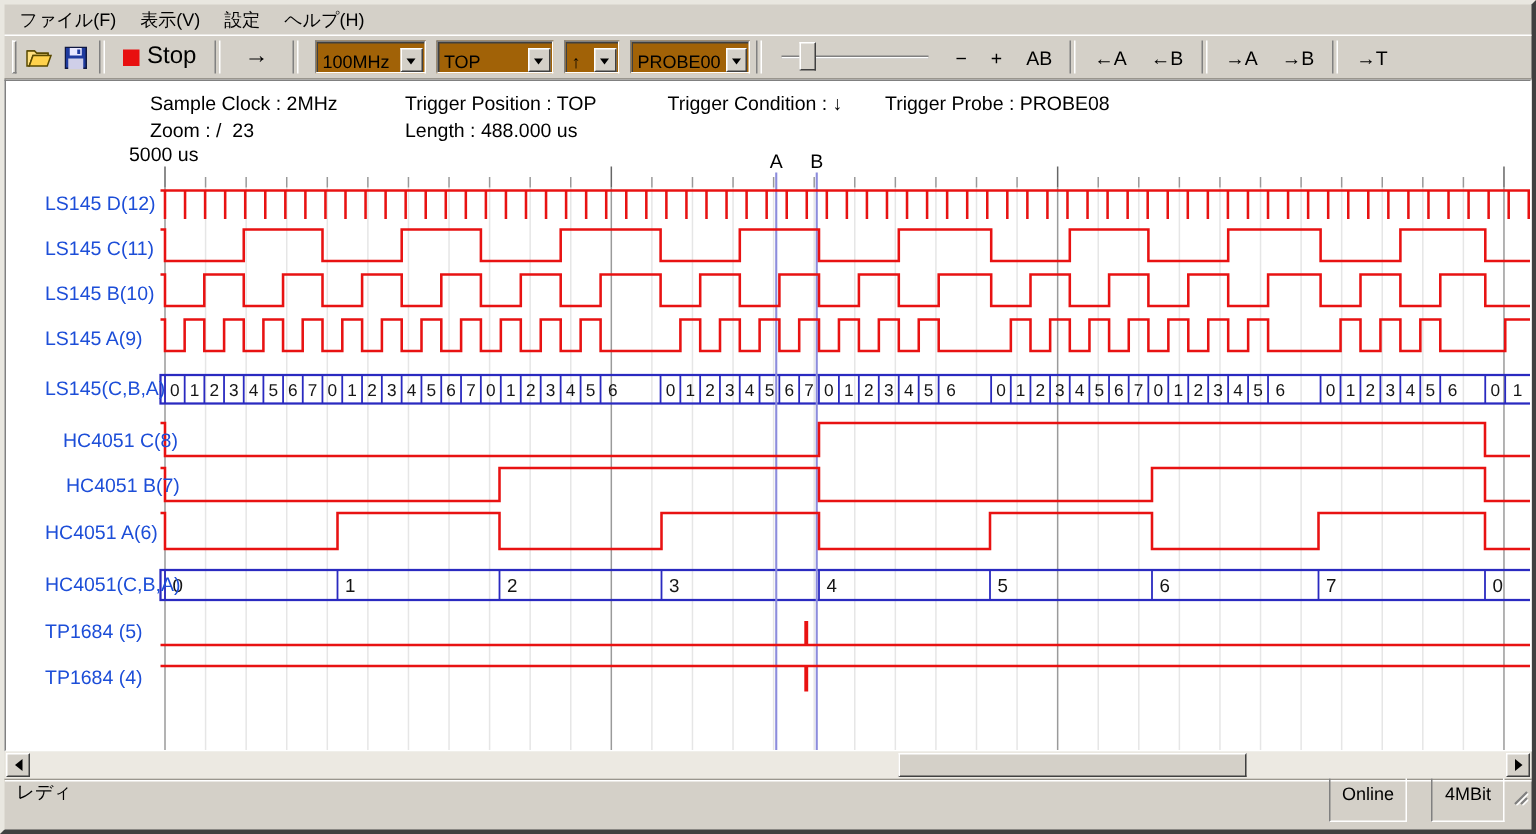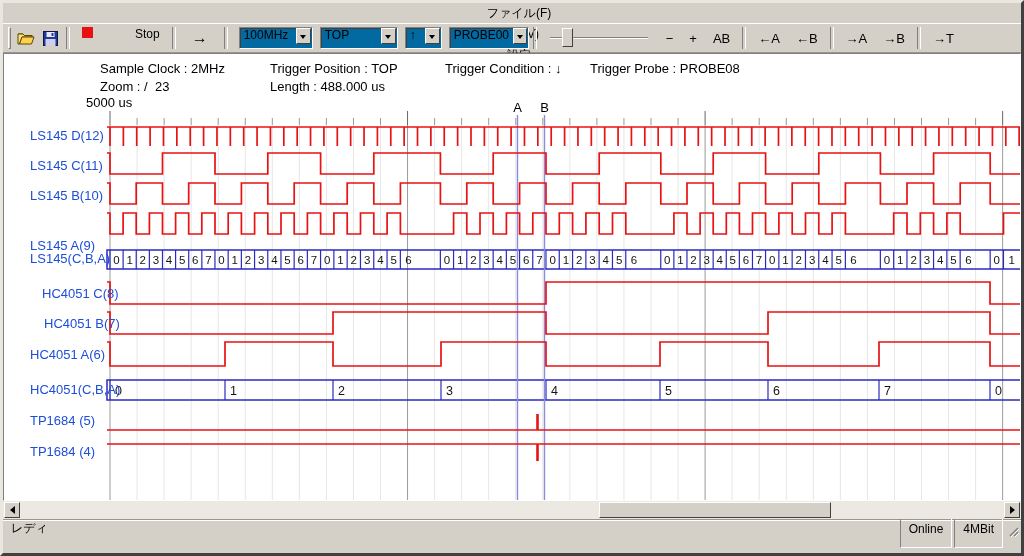--- a/index.html
+++ b/index.html
@@ -10,33 +10,33 @@
   
   .titlebar{height:19px;display:flex;align-items:center;padding:0 2px;
     background:linear-gradient(90deg,#0a246a 0%,#1e4ea0 50%,#a6caf0 100%);color:#fff;}
   .app-icon{width:14px;height:14px;margin-left:1px;flex:0 0 auto;}
   .title-text{flex:1;font-size:12px;font-weight:bold;margin-left:4px;white-space:nowrap;overflow:hidden;}
   .tb-btn{width:16px;height:14px;margin-left:2px;background:#d4d0c8;color:#000;
     border:1px solid;border-color:#fff #404040 #404040 #fff;
     font-size:10px;line-height:11px;text-align:center;font-weight:bold;box-sizing:border-box;}
   .tb-btn.close{margin-left:4px;}
   
-  .menubar{height:20px;display:flex;align-items:center;font-size:12px;padding-left:14px;flex-direction:column;}
+  .menubar{height:20px;display:flex;align-items:center;font-size:12px;padding-left:2px;}
   .menu-item{padding:2px 8px;}
   
   .toolbar{height:28px;display:flex;align-items:center;border-top:1px solid #fff;
     border-bottom:1px solid #9a968e;padding-left:2px;}
   .grip{width:3px;height:22px;margin:0 3px;background:#d4d0c8;border:1px solid;
     border-color:#fff #808080 #808080 #fff;box-sizing:border-box;}
   .tsep{width:2px;height:22px;margin:0 4px;border-left:1px solid #808080;border-right:1px solid #fff;}
   .icon-btn{width:24px;height:22px;display:flex;align-items:center;justify-content:center;}
-  .stop-btn{display:flex;align-items:flex-start;height:22px;padding:0 8px;font-size:12px;color:#000;gap:37px;}
+  .stop-btn{display:flex;align-items:center;height:22px;padding:0 8px;font-size:16px;color:#000;}
   .stop-sq{width:11px;height:11px;background:#e81010;margin-right:5px;}
   .run-btn{font-size:16px;padding:0 12px;color:#000;}
-  .combo{display:flex;align-items:flex-start;height:20px;margin-left:7px;background:#0369a1;
+  .combo{display:flex;align-items:flex-end;height:20px;margin-left:7px;background:#a16207;
     border:1px solid;border-color:#808080 #fff #fff #808080;box-shadow:inset 1px 1px 0 #404040;}
   .combo-text{font-size:12px;padding:0 4px;white-space:nowrap;}
   .combo-btn{width:15px;height:16px;margin:0 1px 0 auto;background:#d4d0c8;border:1px solid;
     border-color:#fff #404040 #404040 #fff;display:flex;align-items:center;justify-content:center;box-sizing:border-box;}
   .dd-arrow{width:0;height:0;border:3px solid transparent;border-top:4px solid #000;margin-top:4px;}
   .slider{position:relative;width:98px;height:22px;margin-left:9px;flex:0 0 auto;}
   .slider-track{position:absolute;left:0;right:0;top:10px;height:1px;background:#808080;border-bottom:1px solid #fff;}
   .slider-thumb{position:absolute;left:12px;top:1px;width:11px;height:19px;background:#d4d0c8;
     border:1px solid;border-color:#fff #404040 #404040 #fff;box-sizing:border-box;}
   .txt-btn{font-size:13px;padding:2px 6px;margin:0 2px;color:#000;white-space:nowrap;}
@@ -55,21 +55,21 @@
   .sb-left{left:1px;} .sb-right{right:1px;}
   .tri-l{width:0;height:0;border:4px solid transparent;border-right:5px solid #000;margin-left:-4px;}
   .tri-r{width:0;height:0;border:4px solid transparent;border-left:5px solid #000;margin-right:-4px;}
   .sb-thumb{position:absolute;left:596px;top:1px;width:232px;height:16px;background:#d4d0c8;
     border:1px solid;border-color:#fff #404040 #404040 #fff;box-sizing:border-box;}
   
   .statusbar{height:17px;display:flex;align-items:center;font-size:12px;
     border-top:1px solid #9a968e;box-shadow:inset 0 1px 0 #fff;padding:0 2px;}
   .status-ready{flex:1;padding-left:6px;}
   .status-panel{border:1px solid;border-color:#808080 #fff #fff #808080;
-    padding:11px 8px;height:14px;line-height:14px;margin-left:2px;}
+    padding:11px 8px;height:14px;line-height:14px;margin-left:16px;}
   .resize-grip{width:13px;height:13px;margin-left:3px;align-self:flex-end;}
 </style>
 </head>
 <body>
 
 <div class="window">
 
 
   <div class="menubar">
     <div class="menu-item">ファイル(F)</div>
@@ -449,21 +449,21 @@
     <div class="ov" style="left:266px;top:7px">Trigger Position : TOP</div>
     <div class="ov" style="left:441px;top:7px">Trigger Condition : ↓</div>
     <div class="ov" style="left:586px;top:7px">Trigger Probe : PROBE08</div>
     <div class="ov" style="left:96px;top:25px">Zoom : /  23</div>
     <div class="ov" style="left:266px;top:25px">Length : 488.000 us</div>
     <div class="ov" style="left:82px;top:41px">5000 us</div>
 
     <div class="ch-label" style="top: 74px;">LS145 D(12)</div>
     <div class="ch-label" style="top: 104px;">LS145 C(11)</div>
     <div class="ch-label" style="top: 134px;">LS145 B(10)</div>
-    <div class="ch-label" style="top: 164px; margin-top: 20px;">LS145 A(9)</div>
+    <div class="ch-label" style="top: 164px;">LS145 A(9)</div>
     <div class="ch-label" style="top: 197px;">LS145(C,B,A)</div>
     <div class="ch-label" style="top: 232px; margin-left: 12px;">HC4051 C(8)</div>
     <div class="ch-label" style="top: 262px; margin-left: 14px;">HC4051 B(7)</div>
     <div class="ch-label" style="top: 293px;">HC4051 A(6)</div>
     <div class="ch-label" style="top: 328px;">HC4051(C,B,A)</div>
     <div class="ch-label" style="top: 359px;">TP1684 (5)</div>
     <div class="ch-label" style="top: 390px;">TP1684 (4)</div>
 
     <div class="marker-label" style="left: 504.5px;">A</div>
     <div class="marker-label" style="left: 531.5px;">B</div>

